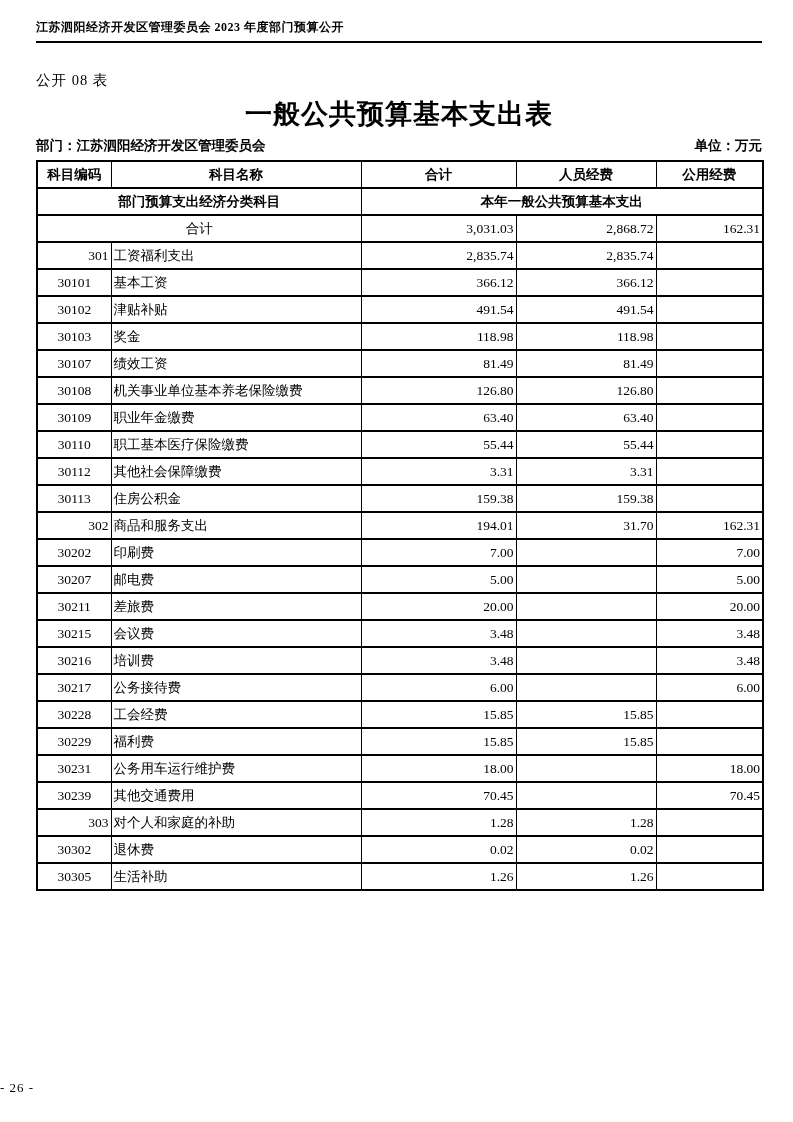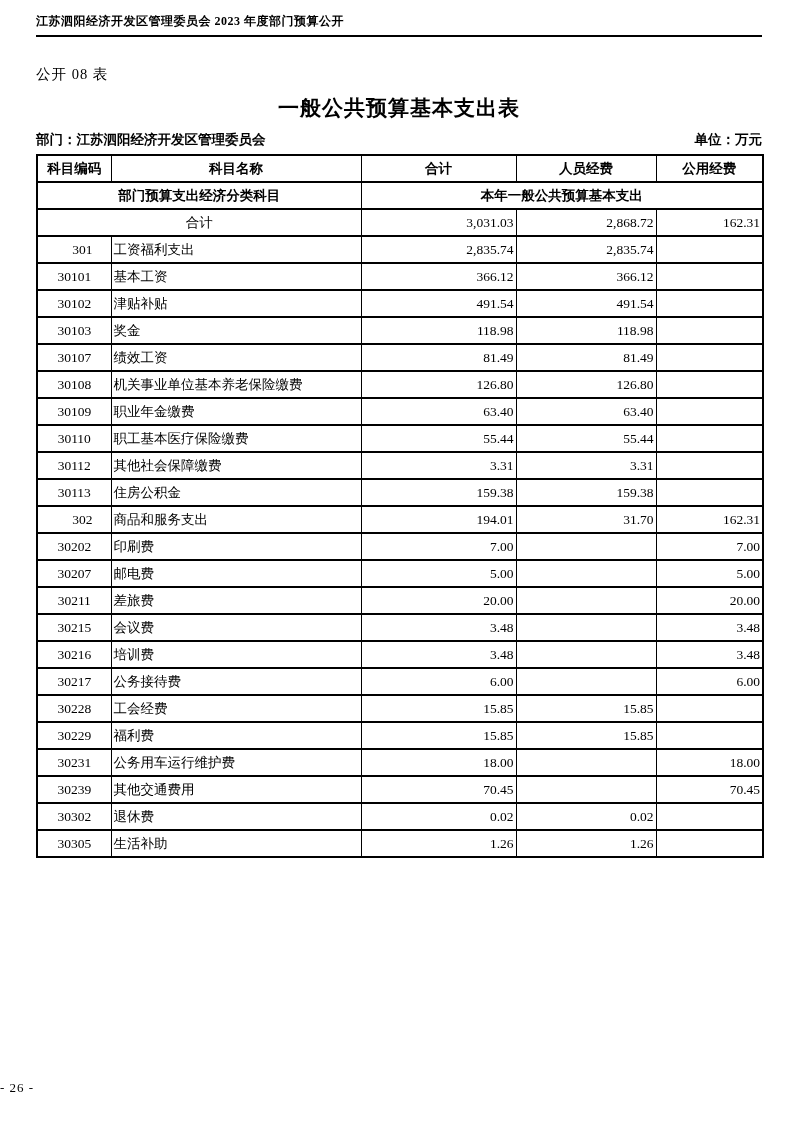--- a/index.html
+++ b/index.html
@@ -14,36 +14,36 @@
     width: 793px;
     height: 1122px;
     background: #ffffff;
     overflow: hidden;
   }
   .content {
     width: 726px;
     margin-left: 36px;
   }
   .header-note {
-    padding-top: 13px;
+    padding-top: 19px;
     font-size: 12px;
     font-weight: bold;
     letter-spacing: 0.5px;
     border-bottom: 2.5px solid #000;
     padding-bottom: 5px;
   }
   .form-label {
     margin-top: 28px;
     font-size: 14.5px;
     letter-spacing: 1px;
   }
   .doc-title {
     margin-top: 8px;
     text-align: center;
-    font-size: 21px;
+    font-size: 27px;
     font-weight: bold;
     letter-spacing: 1px;
     line-height: 32px;
   }
   .meta-line {
     margin-top: 7px;
     margin-bottom: 5px;
     display: flex;
     justify-content: space-between;
     align-items: flex-end;
@@ -66,21 +66,21 @@
     padding: 0 2px;
     overflow: hidden;
     white-space: nowrap;
   }
   table.budget th {
     font-weight: bold;
     text-align: center;
     font-size: 13.5px;
   }
   td.cell-code { text-align: center; }
-  tr.level-1 td.cell-code { text-align: center; padding-left: 18px; }
+  tr.level-1 td.cell-code { text-align: right; padding-left: 18px; }
   td.cell-name { text-align: left; padding-left: 5px; }
   td.cell-num  { text-align: right; padding-right: 5px; }
   td.cell-total-label { text-align: center; }
   .page-footer {
     position: absolute;
     left: 0;
     right: 0;
     top: 1080px;
     text-align: left;
     font-size: 13px;
@@ -272,20 +272,27 @@
     <td class="cell-num"></td>
     <td class="cell-num">18.00</td>
   </tr>
           <tr>
     <td class="cell-code">30239</td>
     <td class="cell-name">其他交通费用</td>
     <td class="cell-num">70.45</td>
     <td class="cell-num"></td>
     <td class="cell-num">70.45</td>
   </tr>
+          <tr class="level-1">
+    <td class="cell-code">303</td>
+    <td class="cell-name">对个人和家庭的补助</td>
+    <td class="cell-num">1.28</td>
+    <td class="cell-num">1.28</td>
+    <td class="cell-num"></td>
+  </tr>
           <tr>
     <td class="cell-code">30302</td>
     <td class="cell-name">退休费</td>
     <td class="cell-num">0.02</td>
     <td class="cell-num">0.02</td>
     <td class="cell-num"></td>
   </tr>
           <tr>
     <td class="cell-code">30305</td>
     <td class="cell-name">生活补助</td>

